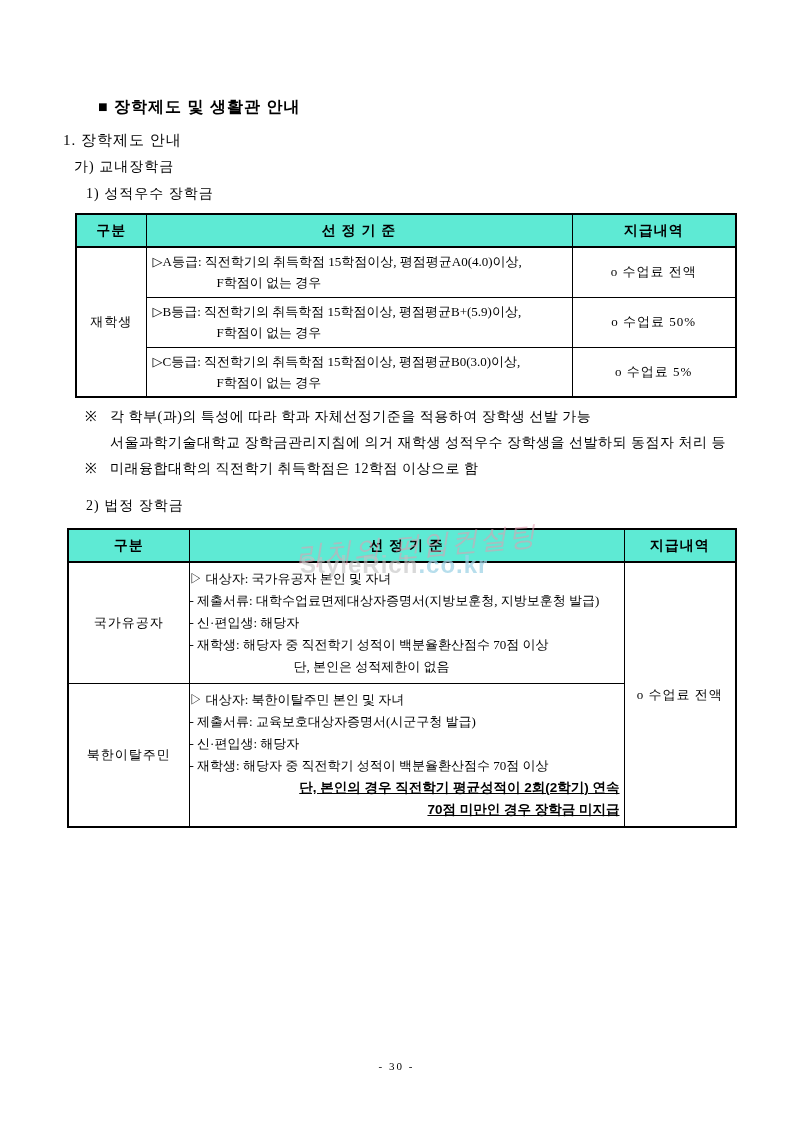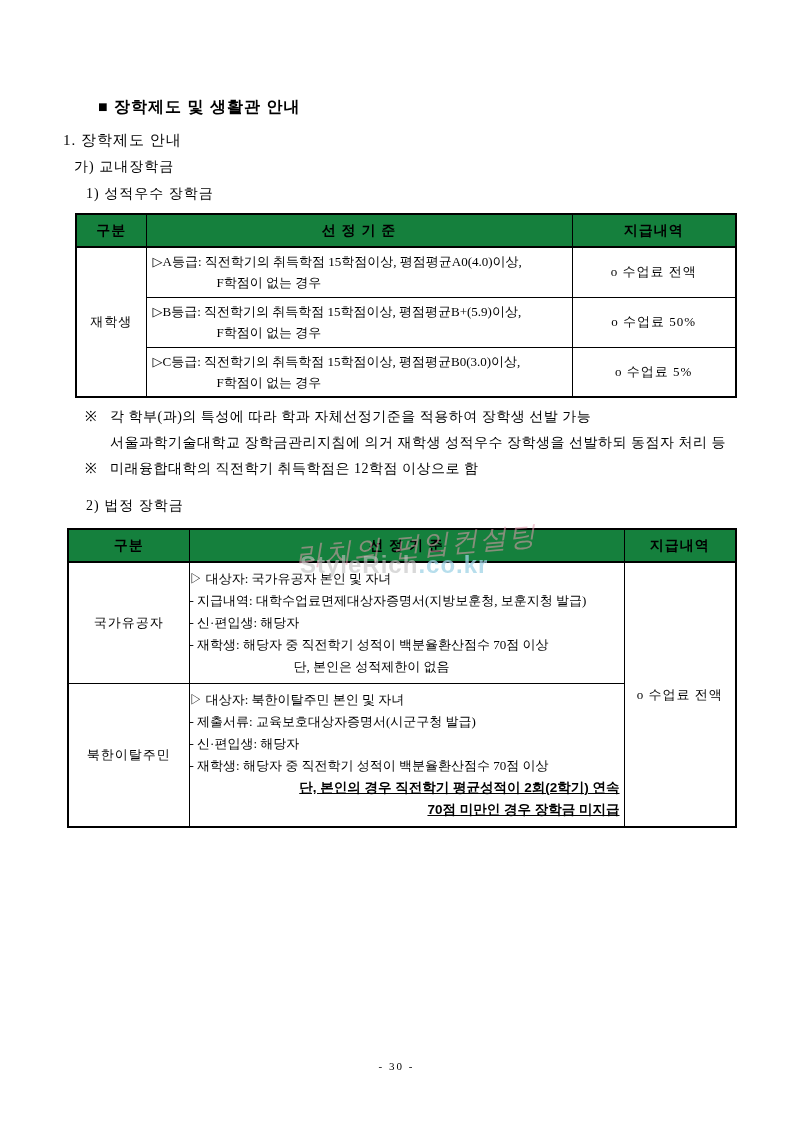--- a/index.html
+++ b/index.html
@@ -19,21 +19,21 @@
   .sec-1   { position:absolute; left:63px;  top:131px; font-size:15px; letter-spacing:1px;text-align:center; }
   .sec-1a  { position:absolute; left:74px;  top:158px; font-size:14px; letter-spacing:1px; }
   .sec-1a1 { position:absolute; left:86px;  top:185px; font-size:14px; letter-spacing:1px; }
   .sec-1a2 { position:absolute; left:86px;  top:497px; font-size:14px; letter-spacing:1px; }
 
   
   table { border-collapse:collapse; table-layout:fixed; }
   .tbl { border:2px solid #000; }
   .tbl th, .tbl td { border:1px solid #000; }
   .tbl thead th {
-    background:#15803d; height:33px; text-align:center; vertical-align:middle;
+    background:#5eead4; height:33px; text-align:center; vertical-align:middle;
     font-family:"Liberation Sans", sans-serif; font-weight:700; font-size:14px;
     border-bottom:2px solid #000; letter-spacing:1px;
   }
   .merit-table { position:absolute; left:75px; top:213px; width:660px; }
   .merit-table td { vertical-align:middle; font-size:13px; }
   .merit-table .row { height:50px; }
   .group-cell { text-align:center; font-size:14px; letter-spacing:1px; }
   .criteria-cell { padding:3px 4px 3px 6px; line-height:21px; }
   .criteria-line2 { padding-left:64px; }
   .payment-cell { text-align:center; font-size:13.5px; letter-spacing:1px; }
@@ -157,21 +157,21 @@
         <th>구분</th>
         <th>선 정 기 준</th>
         <th>지급내역</th>
       </tr>
     </thead>
     <tbody>
       <tr class="legal-row1">
         <td class="group-cell">국가유공자</td>
         <td class="legal-criteria">
           <div>▷ 대상자: 국가유공자 본인 및 자녀</div>
-          <div>- 지급내역: 대학수업료면제대상자증명서(지방보훈청, 보훈지청 발급)</div>
+          <div>- 제출서류: 대학수업료면제대상자증명서(지방보훈청, 지방보훈청 발급)</div>
           <div>- 신·편입생: 해당자</div>
           <div>- 재학생: 해당자 중 직전학기 성적이 백분율환산점수 70점 이상</div>
           <div class="indent-sub">단, 본인은 성적제한이 없음</div>
         </td>
         <td class="payment-cell" rowspan="2">o 수업료 전액</td>
       </tr>
       <tr class="legal-row2">
         <td class="group-cell">북한이탈주민</td>
         <td class="legal-criteria">
           <div>▷ 대상자: 북한이탈주민 본인 및 자녀</div>

